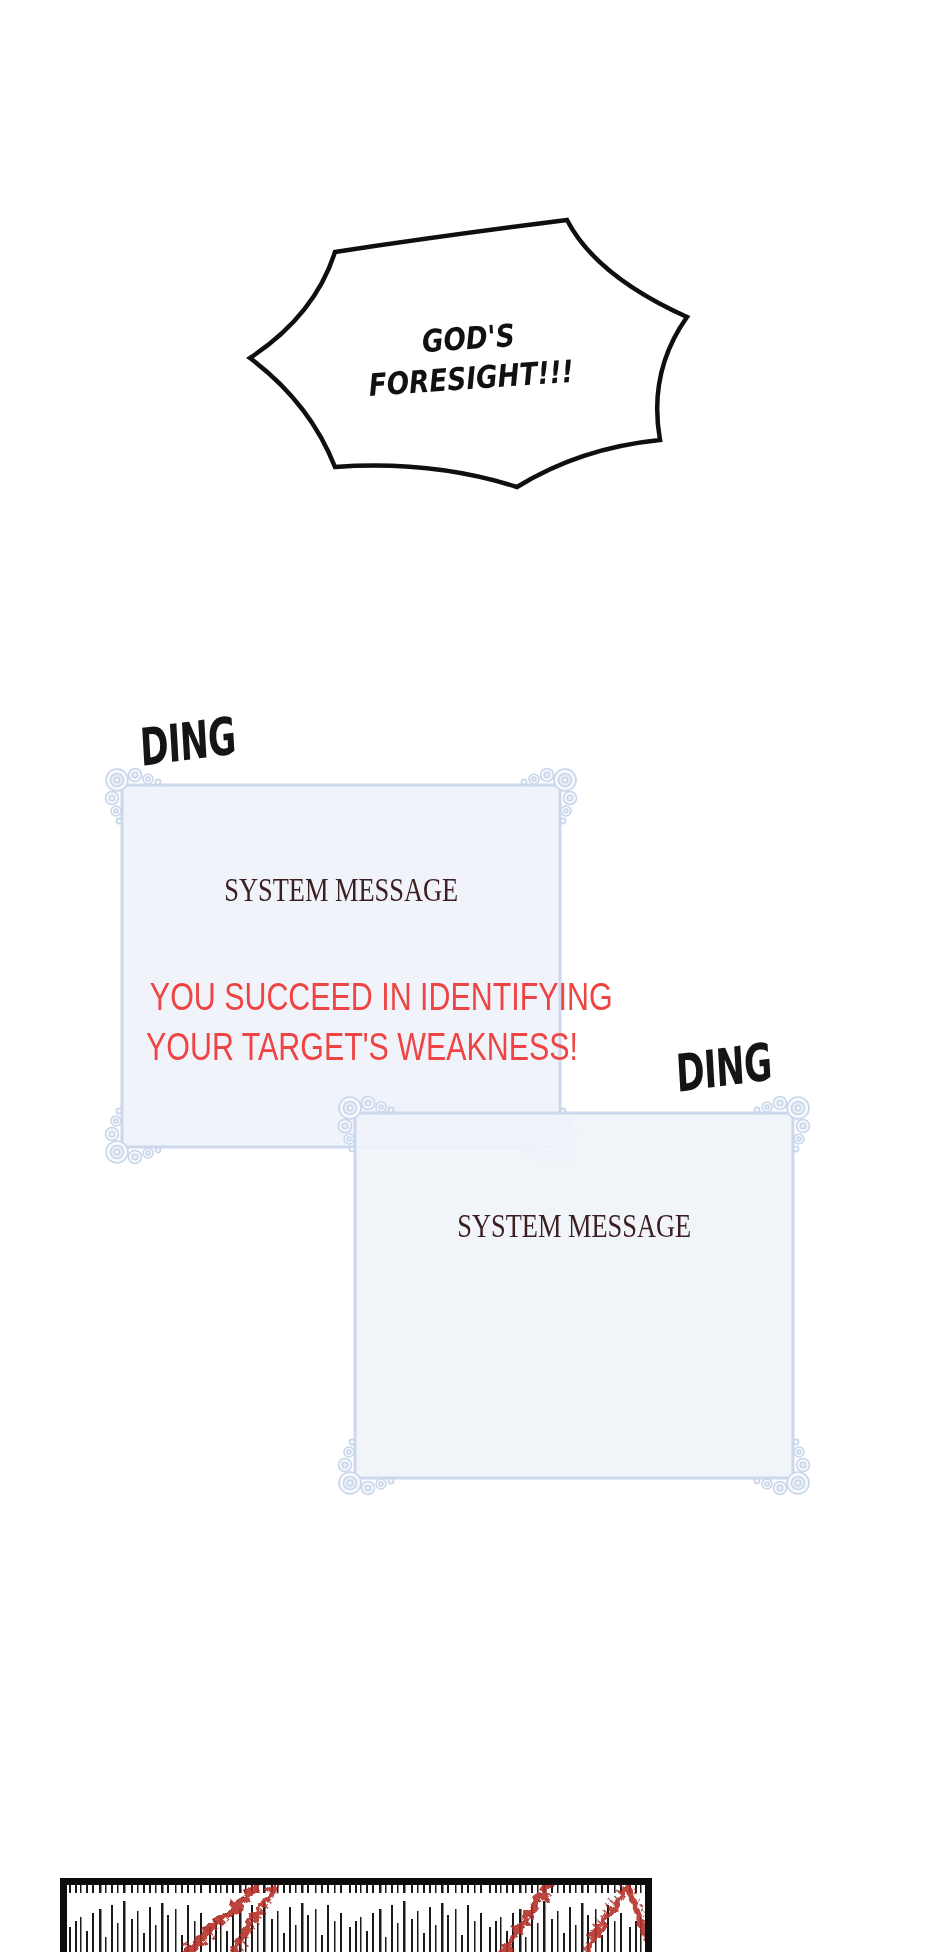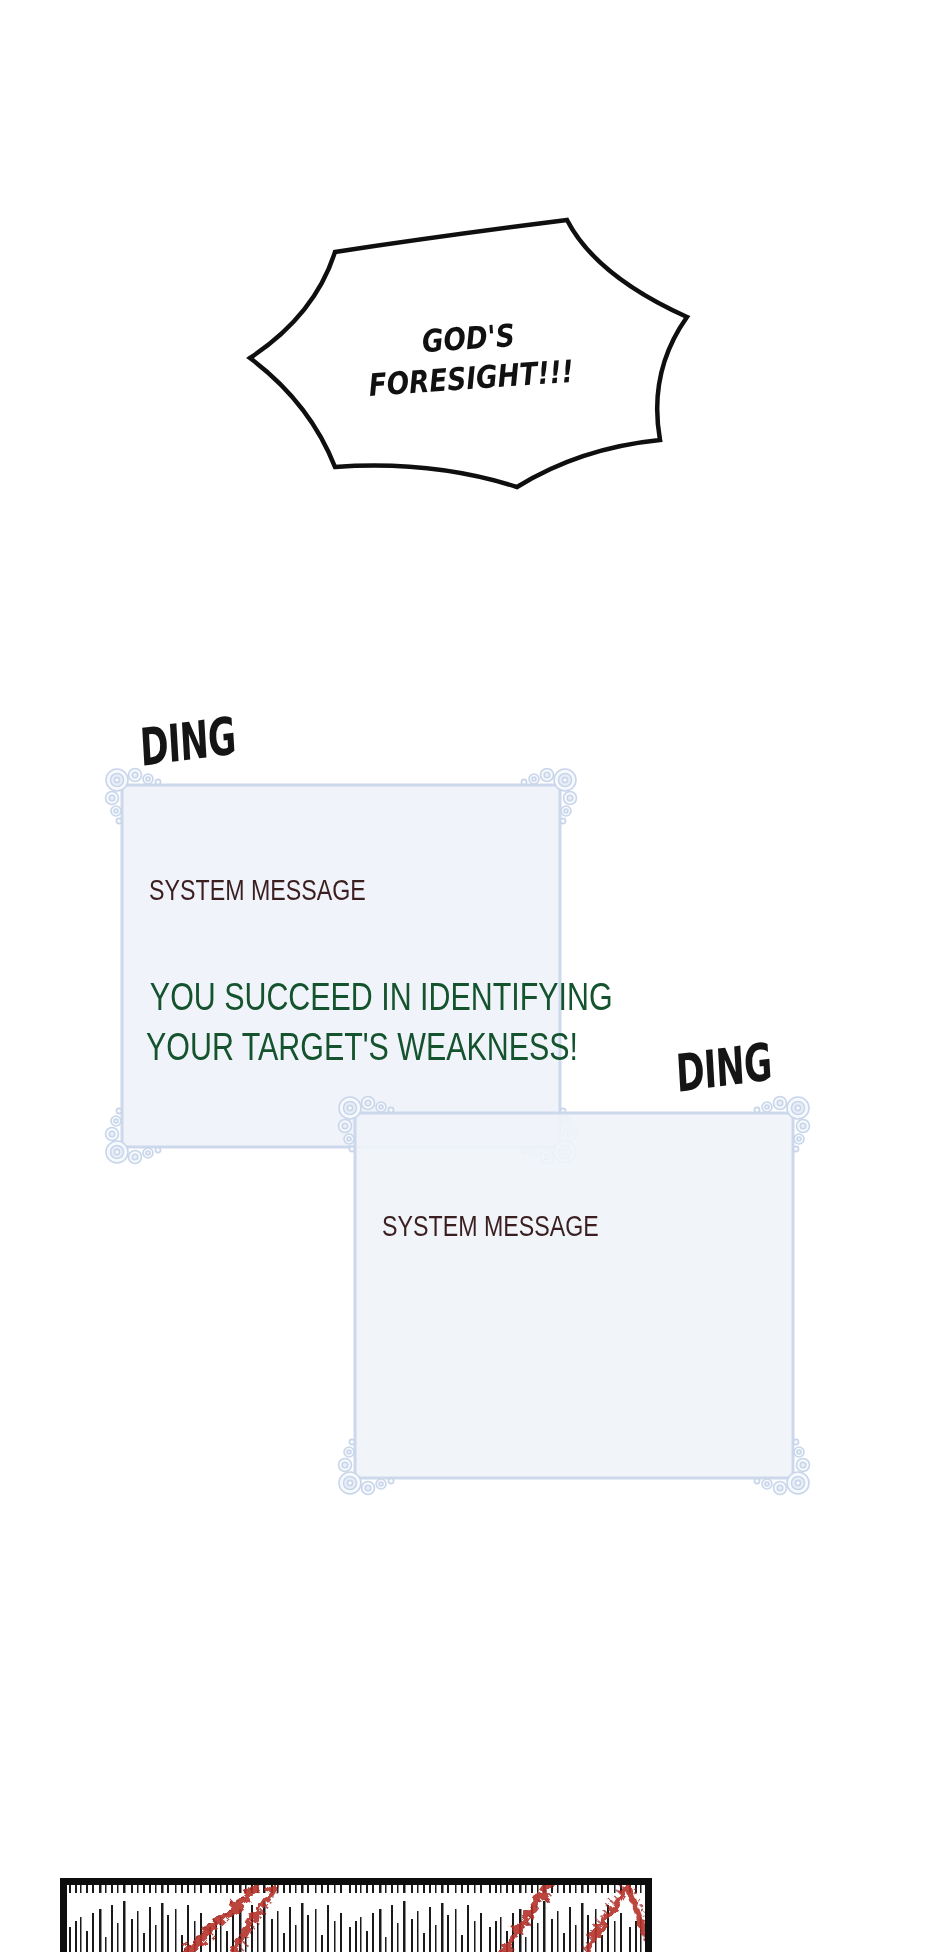--- a/index.html
+++ b/index.html
@@ -15,22 +15,22 @@
   .bubble-text .cond{display:inline-block;transform:scaleX(0.85);transform-origin:center;white-space:nowrap;}
 
   
   .ding{font-family:"DejaVu Sans",sans-serif;font-weight:800;font-size:52px;color:#151515;
     transform-origin:left bottom;white-space:nowrap;}
   .ding .cond{display:inline-block;transform:scaleX(0.66) rotate(-5deg);transform-origin:left bottom;letter-spacing:-1px;}
   .ding1{left:142px;top:718px;}
   .ding2{left:678px;top:1044px;}
 
   
-  .sys-title{ font-size:29px;line-height:40px;color:#3b1f20;font-weight:400;}
-  .sys-body{ text-align:center;font-size:38px;line-height:50px;color:#14532d;font-weight:400;}
+  .sys-title{ text-align:center;font-size:33px;line-height:40px;color:#3b1f20;font-weight:400;font-family:Liberation Serif, serif;}
+  .sys-body{ text-align:center;font-size:38px;line-height:50px;color:#ef4444;font-weight:400;}
   .cond80{display:inline-block;transform:scaleX(0.80);transform-origin:center;white-space:nowrap;}
   .b{font-weight:700;}
 
   .box1-title{left:122px;top:870px;width:438px;}
   .box1-body{left:92px;top:972px;width:498px;}
   .box2-title{left:355px;top:1206px;width:438px;}
   .box2-body{left:325px;top:1296px;width:498px;}
 
   
   .panel{left:60px;top:1878px;width:578px;height:90px;border:7px solid #0d0d0d;background:#ffffff;overflow:hidden;}

